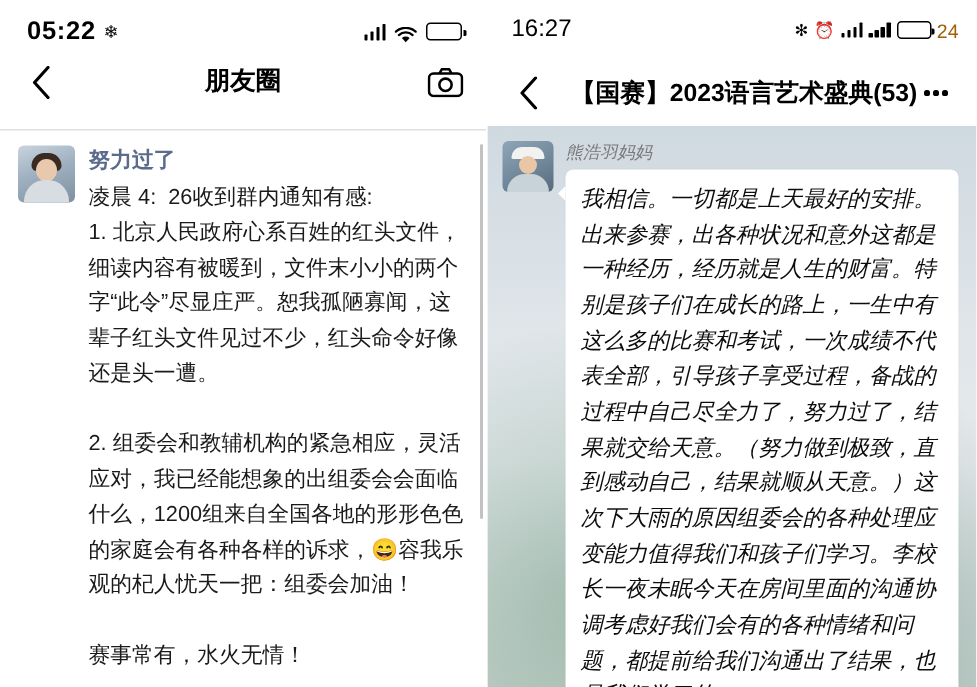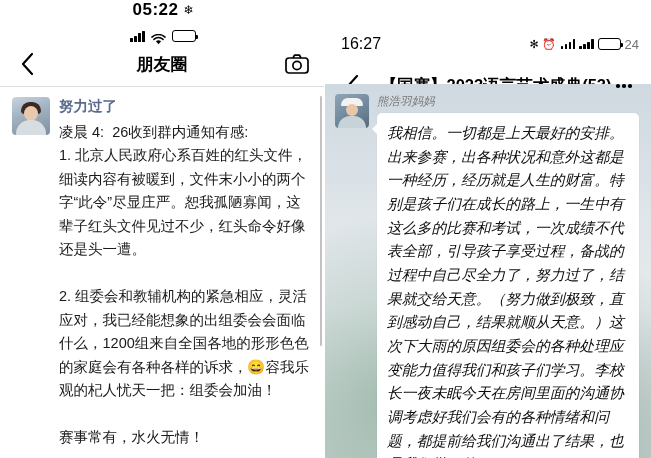--- a/index.html
+++ b/index.html
@@ -21,21 +21,20 @@
     position: relative;
     border-right: 1px solid #ffffff;
     overflow: hidden;
   }
   .status-bar {
     height: 42px;
     display: flex;
     align-items: center;
     justify-content: space-between;
     padding: 0 16px 0 18px;
-    flex-direction: column;
   }
   .status-time {
     font-size: 17px;
     font-weight: bold;
     color: #000;
     letter-spacing: 0.5px;
   }
   .status-left-group { display: flex; align-items: center; gap: 5px; }
   .snow-icon { font-size: 12px; color: #000; }
   .status-right-group {
@@ -57,21 +56,21 @@
     position: relative; padding: 1.5px;
   }
   .battery:after {
     content: ""; position: absolute; right: -3.5px; top: 3.5px;
     width: 2px; height: 4px; background: #000; border-radius: 0 1px 1px 0;
   }
   .battery-fill { height: 100%; background: #000; border-radius: 1px; width: 85%; }
 
   .nav-bar {
     height: 44px;
-    display: flex; align-items: center; justify-content: space-between;
+    display: flex; align-items: flex-start; justify-content: space-between;
     padding: 0 14px;
     position: relative;
   }
   .nav-back {
     width: 26px; height: 26px;
     display: flex; align-items: center; justify-content: center;
   }
   .nav-back svg { display: block; }
   .nav-title {
     position: absolute; left: 0; right: 0; text-align: center;
@@ -131,39 +130,38 @@
   .phone-right {
     width: 326px; height: 458px;
     background: #ffffff;
     position: relative;
     overflow: hidden;
   }
   .r-status-bar {
     height: 40px;
     display: flex; align-items: center; justify-content: space-between;
     padding: 0 12px 0 16px;
-    margin-top: 24px;
   }
   .r-status-time { font-size: 16px; color: #000; font-weight: normal; }
   .r-status-right { display: flex; align-items: center; gap: 4px; }
   .bt-icon { font-size: 11px; color: #000; }
   .r-sig { display: flex; align-items: flex-end; gap: 1.5px; height: 10px; }
   .r-sig i { display: block; width: 2.5px; background: #000; border-radius: 0.5px; }
   .r-sig i:nth-child(1){height:3.5px;} .r-sig i:nth-child(2){height:5.5px;}
   .r-sig i:nth-child(3){height:7.5px;} .r-sig i:nth-child(4){height:10px;}
   .r-battery {
     width: 23px; height: 12px; border: 1.5px solid #000; border-radius: 3px;
     position: relative; padding: 1.5px;
   }
   .r-battery:after {
     content:""; position:absolute; right:-3.5px; top:3.5px;
     width:2px; height:4px; background:#000; border-radius:0 1px 1px 0;
   }
   .r-battery-fill { height:100%; background:#000; border-radius:1px; width:75%; }
-  .r-batt-num { font-size: 13px; color:#737373; }
+  .r-batt-num { font-size: 13px; color:#a16207; }
 
   .r-nav-bar {
     height: 44px;
     display: flex; align-items: center; justify-content: space-between;
     padding: 0 14px;
     position: relative;
   }
   .r-nav-title {
     position: absolute; left: 44px; right: 28px; text-align: center;
     font-size: 16.5px; font-weight: bold; color: #000;

